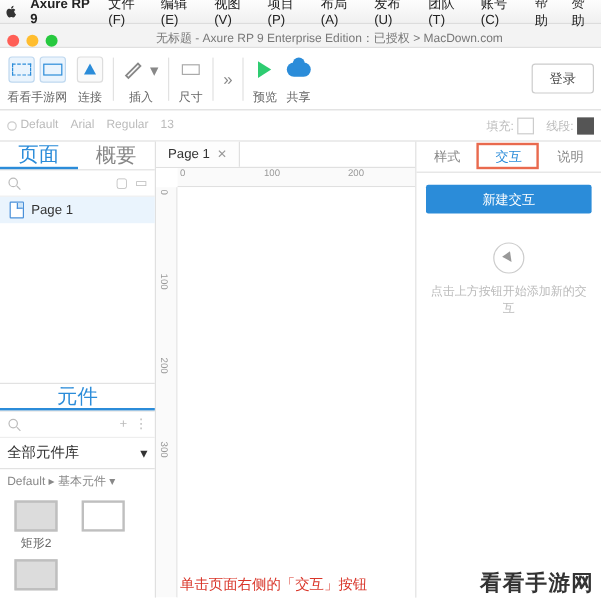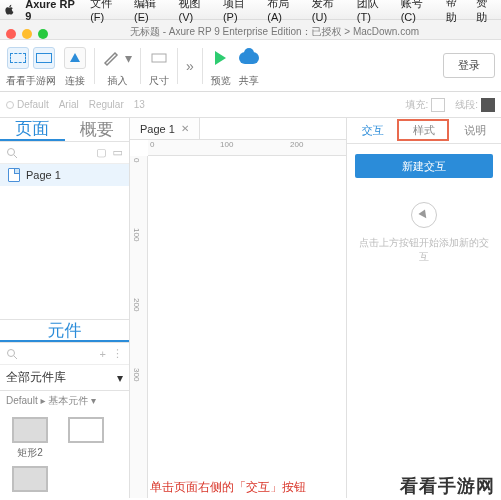--- a/index.html
+++ b/index.html
@@ -271,22 +271,22 @@
         <span class="tick" style="top:72px">100</span>
         <span class="tick" style="top:142px">200</span>
         <span class="tick" style="top:212px">300</span>
       </div>
       <div class="canvas"></div>
     </div>
   </div>
 
   <div class="rightcol">
     <div class="rtabs" style="position:relative">
+      <div class="rtab">样式</div>
       <div class="rtab active">交互</div>
-      <div class="rtab">样式</div>
       <div class="rtab">说明</div>
       <div class="highlight-box" style="left:50px; top:1px; width:52px; height:22px;"></div>
     </div>
     <div class="new-int-btn">新建交互</div>
     <div class="int-empty">
       <div class="cursor-ico">
           <div class="cursor-arrow"></div>
         </div>
       <div>点击上方按钮开始添加新的交互</div>
     </div>

